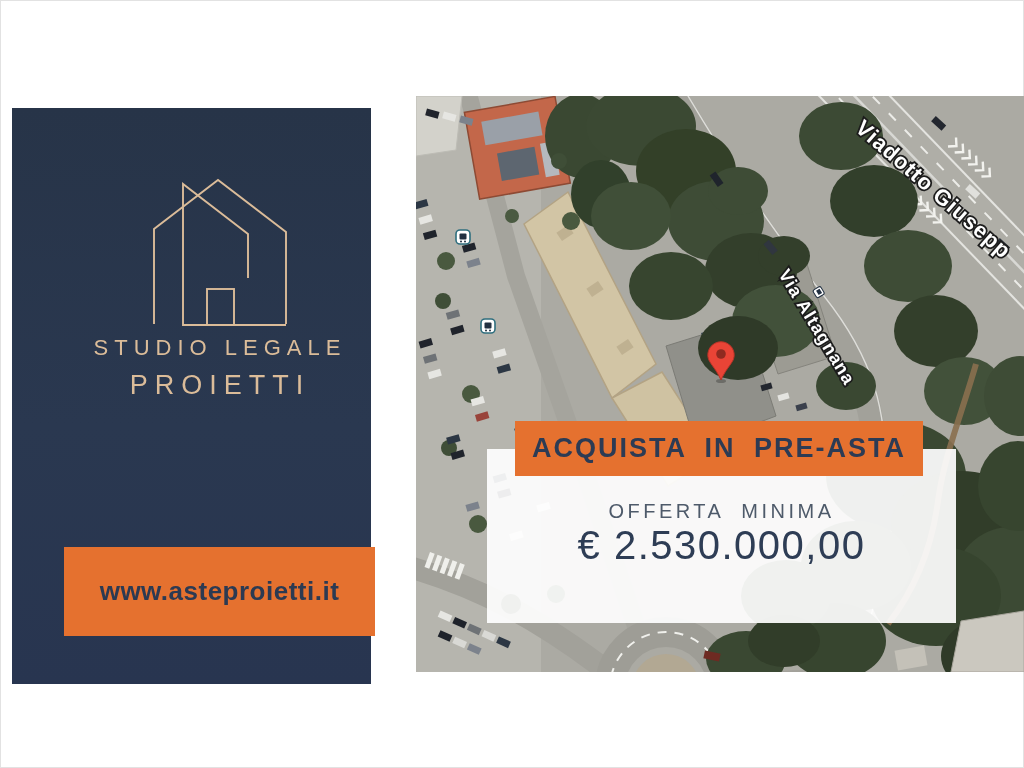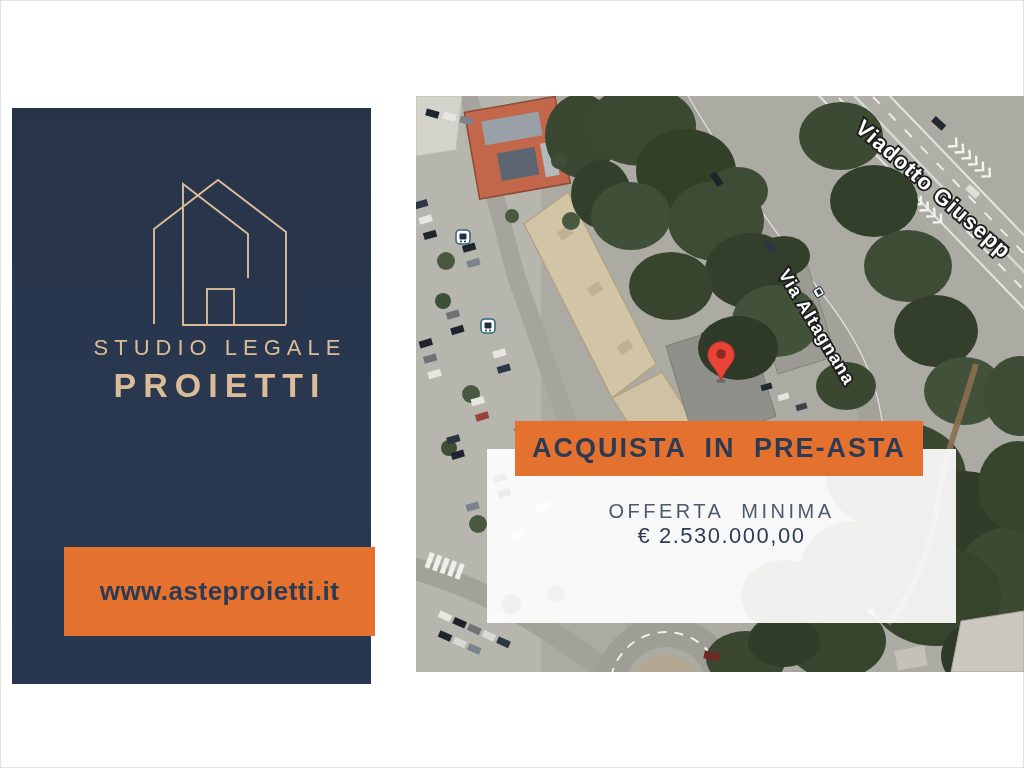--- a/index.html
+++ b/index.html
@@ -13,21 +13,21 @@
   
   .brand-panel{
     position:absolute;left:12px;top:0;width:359px;height:576px;
     background:linear-gradient(180deg,var(--navy,#273448) 0%, #2a3850 55%, #283550 100%);
     margin-top:12px;
   }
   .logo-svg{position:absolute;left:134px;top:64px;width:148px;height:160px;}
   .logo-svg path,.logo-svg rect{fill:none;stroke:var(--beige,#DBBC99);stroke-width:1.9;}
   .brand-name{position:absolute;left:0;top:224px;width:416px;text-align:center;color:var(--beige,#DBBC99);}
   .brand-line1{font-size:22px;letter-spacing:6px;font-weight:400;line-height:32px;white-space:nowrap;}
-  .brand-line2{font-size:34px;letter-spacing:7px;font-weight:700;line-height:42px;white-space:nowrap;}
+  .brand-line2{font-size:27px;letter-spacing:7px;font-weight:400;line-height:42px;white-space:nowrap;}
   .contact-card{
     position:absolute;left:52px;top:439px;width:311px;height:89px;
     background:var(--orange,#E5712F);
     display:flex;flex-direction:column;align-items:center;justify-content:center;gap:20px;
   }
   .contact-site{font-size:26px;font-weight:700;color:var(--website,#2C3A52);letter-spacing:0.5px;white-space:nowrap;}
   .contact-phone{font-size:22px;font-weight:700;color:var(--phone,#4E3626);letter-spacing:0.5px;white-space:nowrap;}
 
   
   .map-area{position:absolute;left:416px;top:0;width:608px;height:576px;overflow:hidden;background:#ABAAA3;}
@@ -35,21 +35,21 @@
   .map-label{font-family:"Liberation Sans",sans-serif;font-weight:700;fill:#ffffff;stroke:#1c1c1c;stroke-width:3.6px;paint-order:stroke;letter-spacing:1px;}
 
   
   .offer-panel{
     position:absolute;left:71px;top:353px;width:469px;height:174px;
     background:var(--panel_white,rgba(255,255,255,0.92));
     display:flex;flex-direction:column;align-items:center;
     padding-top:51px;box-sizing:border-box;
   }
   .offer-label{font-size:20px;font-weight:400;color:var(--offer_label,#4E5A6A);letter-spacing:3.5px;word-spacing:9px;white-space:nowrap;}
-  .offer-amount{font-size:22px;font-weight:400;color:var(--offer_amount,#2E3D55);letter-spacing:1.5px;white-space:nowrap;}
+  .offer-amount{font-size:40px;font-weight:400;color:var(--offer_amount,#2E3D55);letter-spacing:1.5px;white-space:nowrap;}
   .preasta-banner{
     position:absolute;left:99px;top:325px;width:408px;height:55px;
     background:var(--orange,#E5712F);
     display:flex;align-items:center;justify-content:center;
   }
   .preasta-banner span{font-size:27px;font-weight:700;color:var(--banner_text,#2C3B54);letter-spacing:2px;word-spacing:9px;white-space:nowrap;}
 </style>
 </head>
 <body>
 

